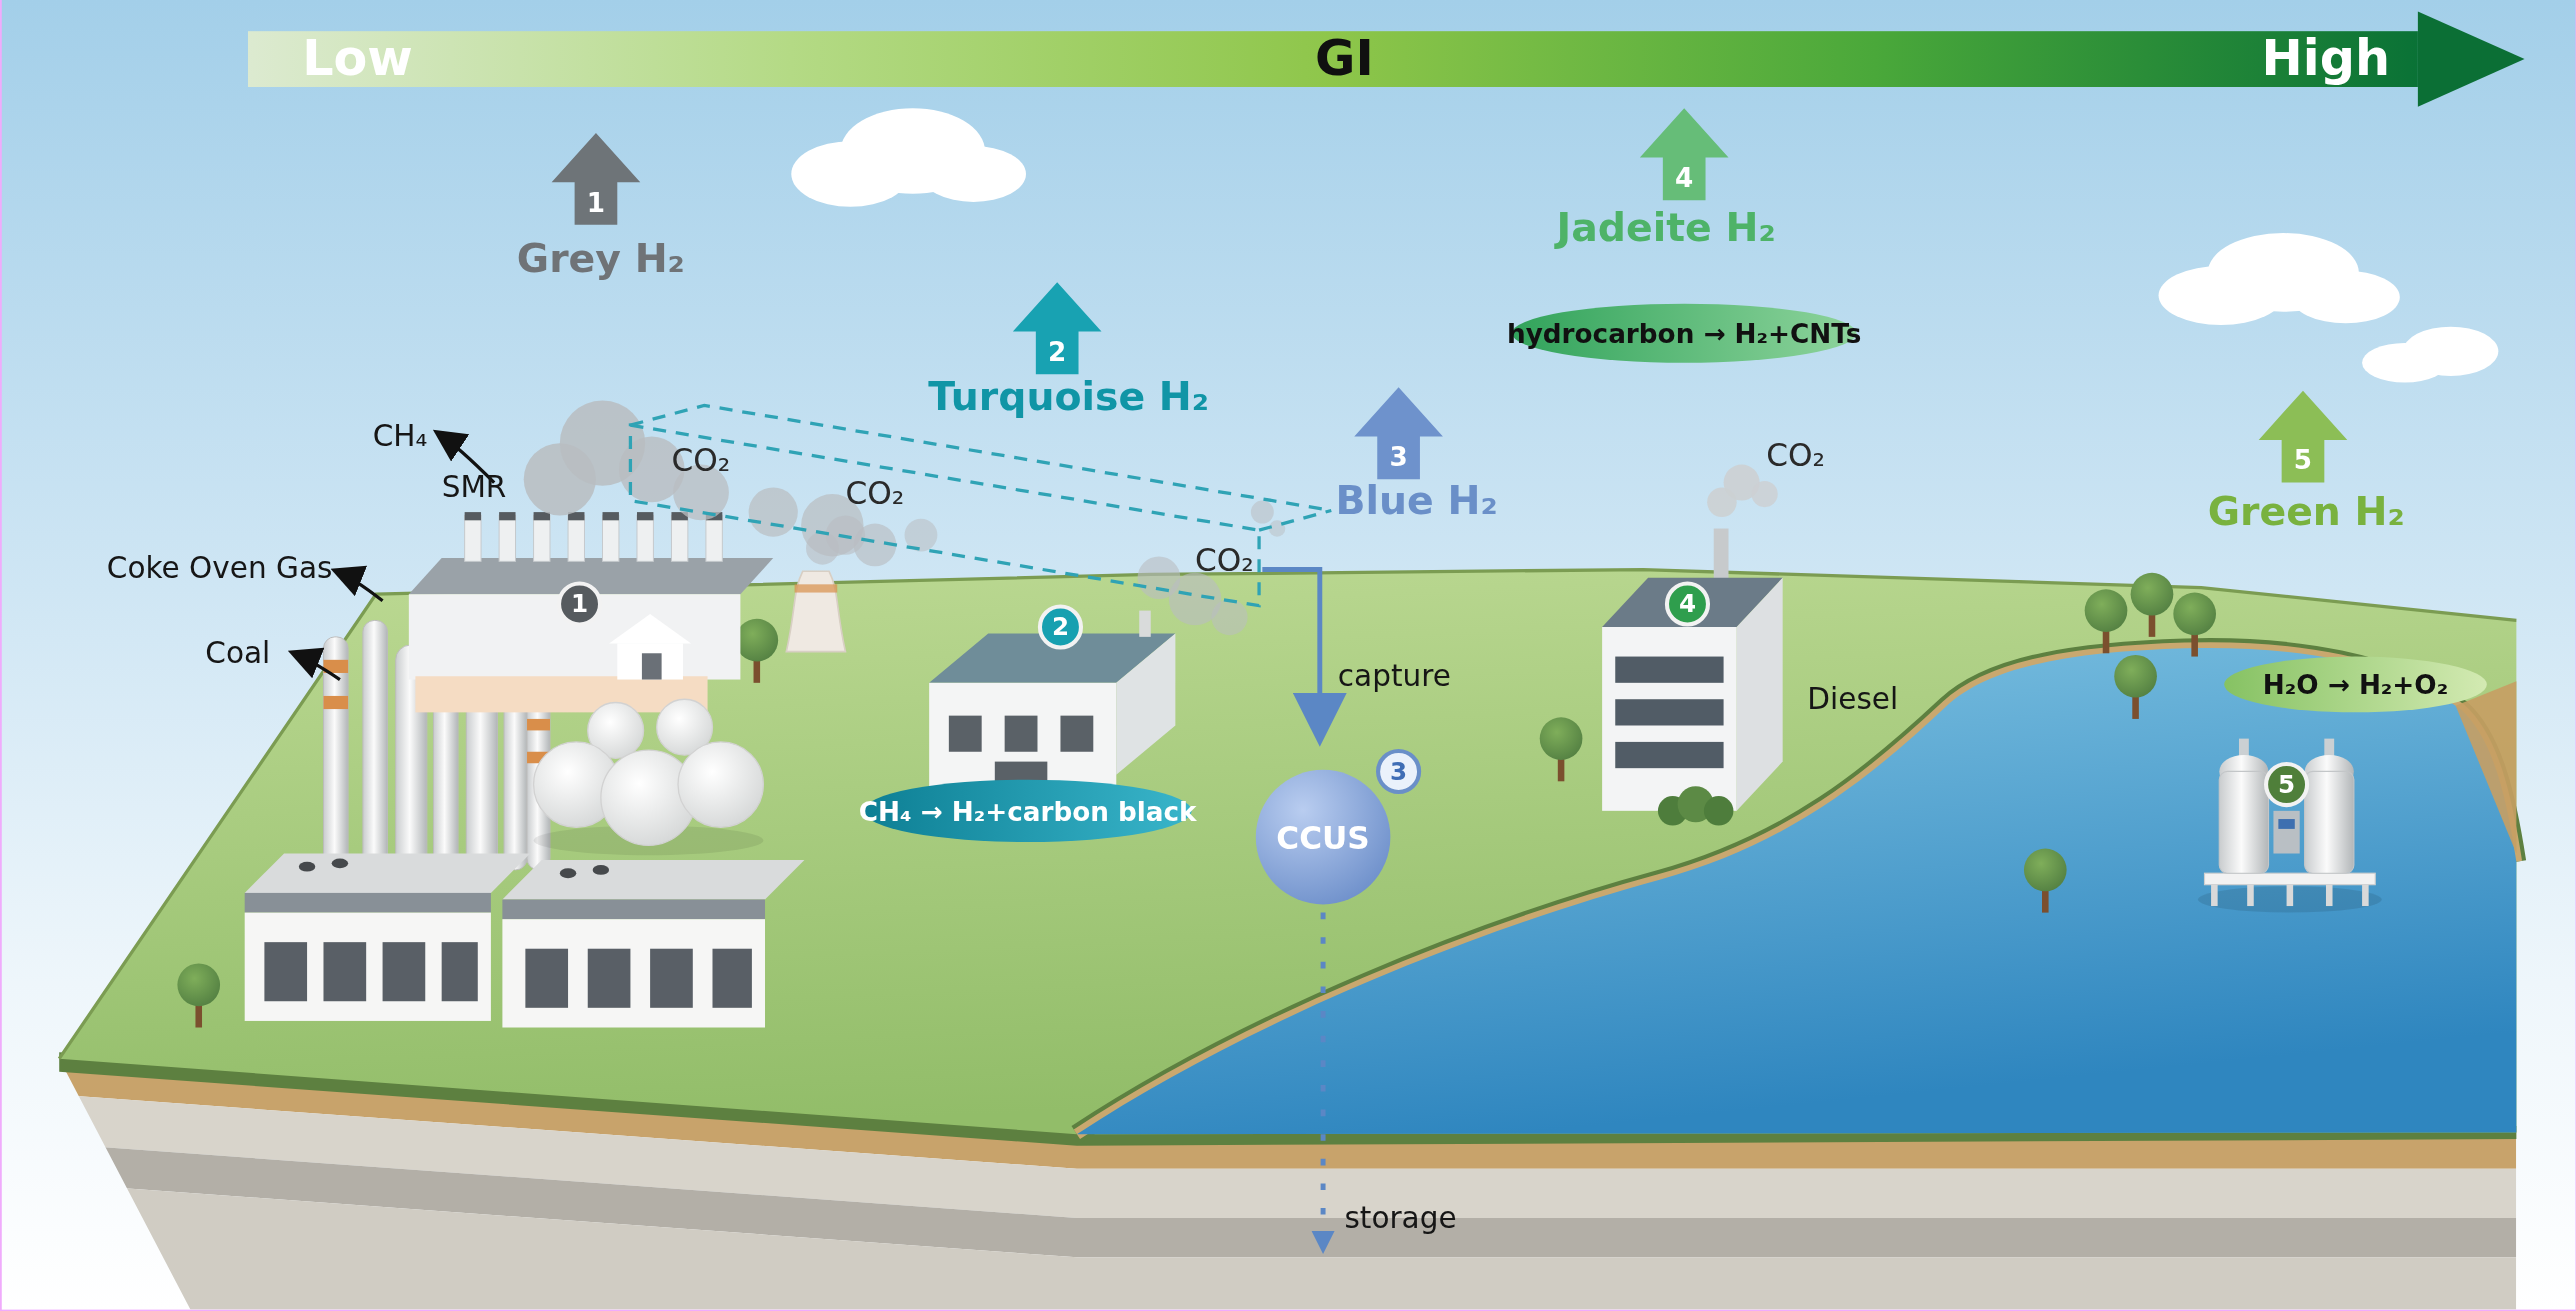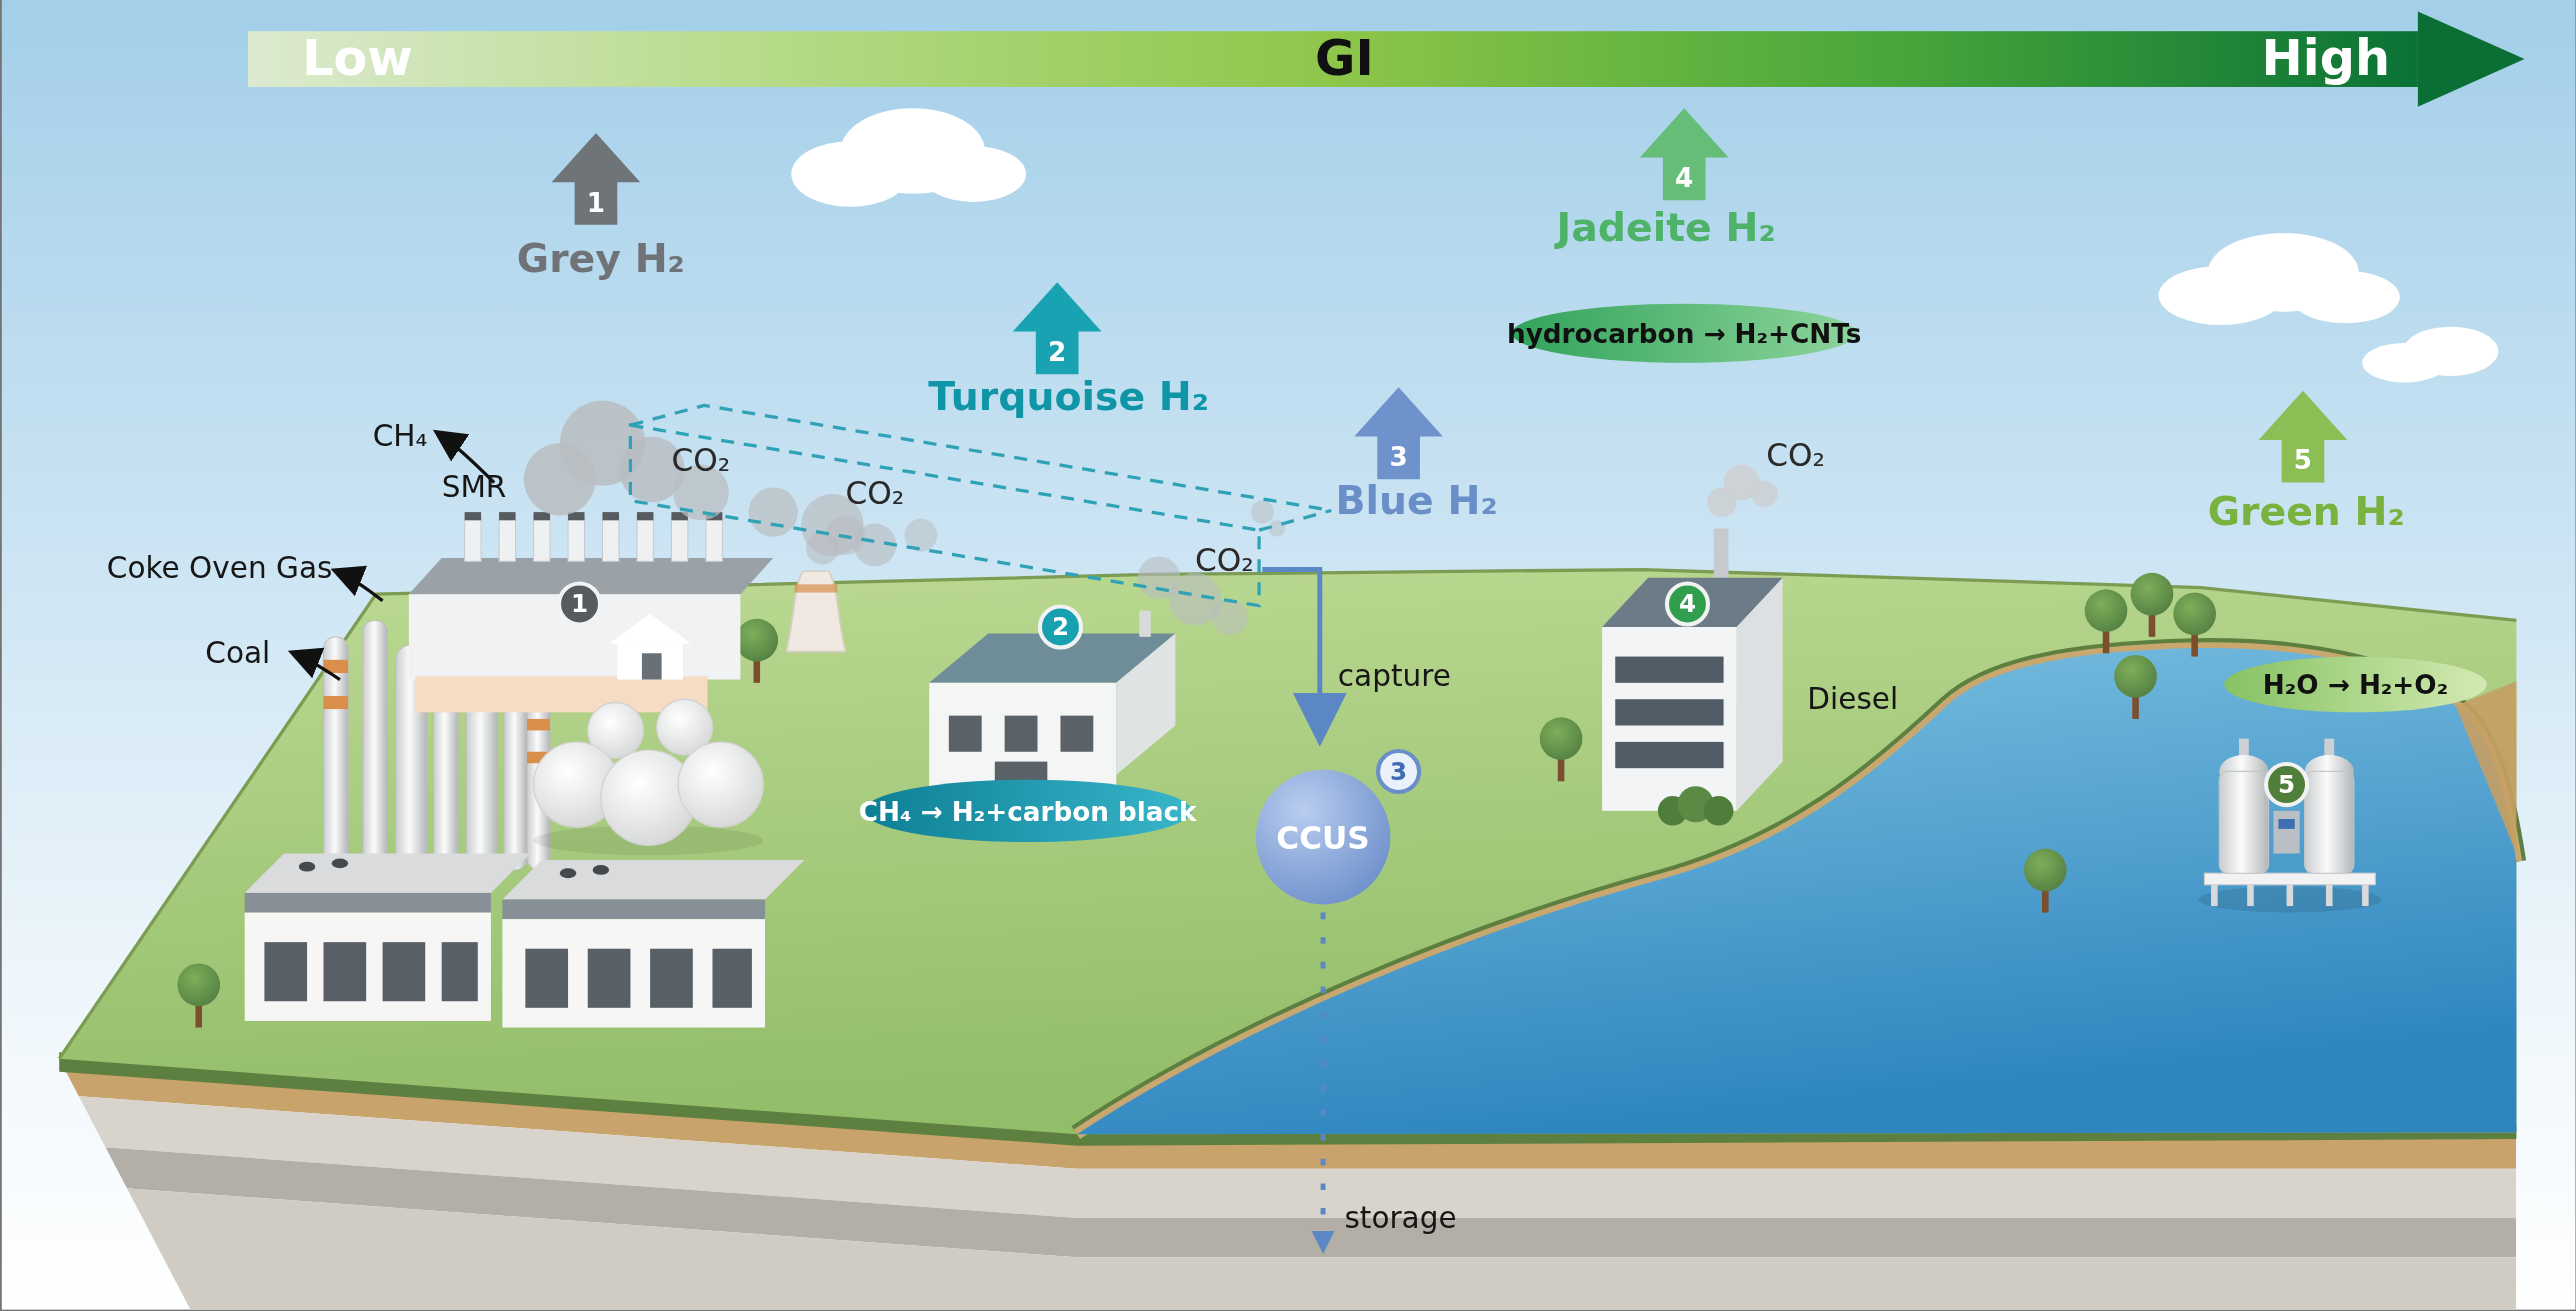--- a/index.html
+++ b/index.html
@@ -1,16 +1,16 @@
 <!DOCTYPE html>
 <html style="font-size:10.5px"><head>
 <meta charset="utf-8">
 <style>
   html,body{margin:0;padding:0;background:#fff;}
-  .stage{position:relative;width:2576px;height:1311px;overflow:hidden;background:#737373;}
+  .stage{position:relative;width:2576px;height:1311px;overflow:hidden;background:#f0abfc;}
   .canvas{position:absolute;top:0;left:0;width:1033px;height:525px;
           transform:scale(2.4949);transform-origin:0 0;}
   svg{display:block;font-family:"DejaVu Sans",sans-serif;}
   .bar-label{font-size:30px;font-weight:bold;fill:#ffffff;}
   .bar-label-dark{font-size:30px;font-weight:bold;fill:#101010;}
   .path-label{font-size:24px;font-weight:bold;text-anchor:middle;}
   .small-label{font-size:18px;fill:#161616;}
   .co2-label{font-size:19px;fill:#2a2a2a;}
   .arrow-num{font-size:16px;font-weight:bold;fill:#ffffff;text-anchor:middle;}
   .badge-num{font-size:15px;font-weight:bold;fill:#ffffff;text-anchor:middle;}

